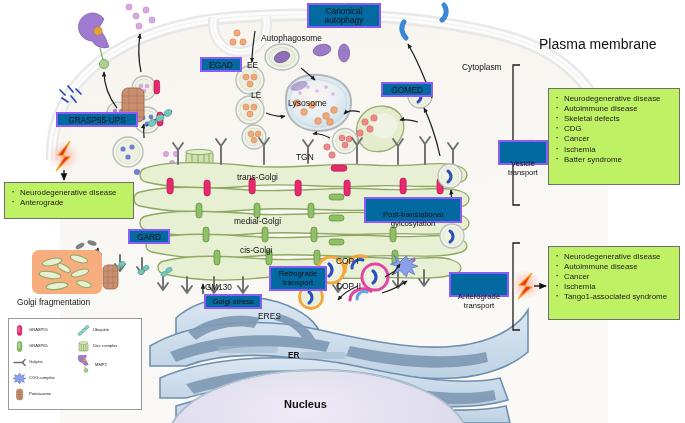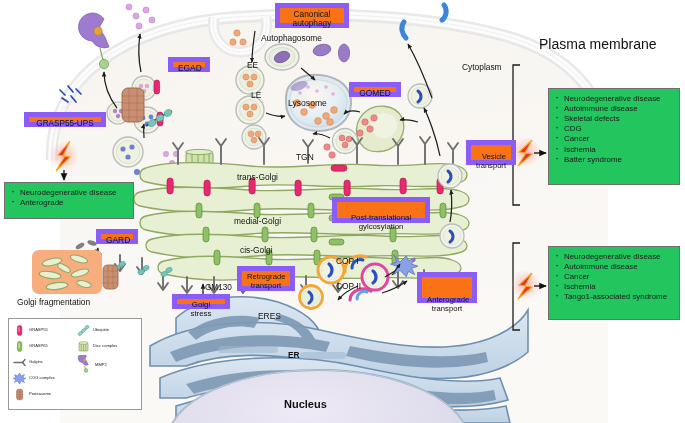--- a/index.html
+++ b/index.html
@@ -5,26 +5,26 @@
 <style>
   html,body{margin:0;padding:0;background:#fff;}
   body{width:685px;height:423px;overflow:hidden;
        font-family:"Liberation Sans","DejaVu Sans",sans-serif;
        color:#1a1a1a;}
   #canvas{position:relative;width:685px;height:423px;
           background:#ffffff;overflow:hidden;}
   svg.layer{position:absolute;left:0;top:0;width:685px;height:423px;}
 
   
-  .pbox{position:absolute;background:#f97316;border:5px solid #8b5cf6;
+  .pbox{position:absolute;background:#0369a1;border:2px solid #8b5cf6;
         color:#111;text-align:center;line-height:1.12;
-        padding:2px 5px;box-sizing:border-box;}
+        padding:2px 5px;box-sizing:border-box;margin-left:32px;}
 
   
-  .dbox{position:absolute;background:#22c55e;border:1px solid #6e6e6e;
+  .dbox{position:absolute;background:#bef264;border:1px solid #6e6e6e;
         box-sizing:border-box;padding:5px 7px;}
   .dbox ul{margin:0;padding:0;list-style:none;}
   .dbox li{position:relative;padding-left:8px;line-height:1.28;
            white-space:nowrap;}
   .dbox li:before{content:"\00B7";position:absolute;left:0;top:-1px;
                   font-weight:700;}
 
   
   .plain{position:absolute;color:#111;white-space:nowrap;}
 
@@ -594,21 +594,21 @@
 
   <div class="pbox" style="left:275px;top:3px;width:74px;height:25px;font-size:8.3px;padding-top:2px;">
     <span>Canonical</span><br>
     <span>autophagy</span>
   </div>
 
   <div class="pbox" style="left:349px;top:82px;width:52px;height:15px;font-size:8.4px;">
     <span>GOMED</span>
   </div>
 
-  <div class="pbox" style="left:466px;top:140px;width:50px;height:25px;font-size:7.6px;padding-top:8px;text-align:right;">
+  <div class="pbox" style="left:466px;top:140px;width:50px;height:25px;font-size:7.6px;padding-top:18px;">
     <span>Vesicle</span><br>
     <span>transport</span>
   </div>
 
   <div class="pbox" style="left:332px;top:197px;width:98px;height:26px;font-size:7.8px;padding-top:12px;">
     <span>Post-translational</span><br>
     <span>gylcosylation</span>
   </div>
 
   <div class="pbox" style="left:96px;top:229px;width:42px;height:15px;font-size:8.4px;">

